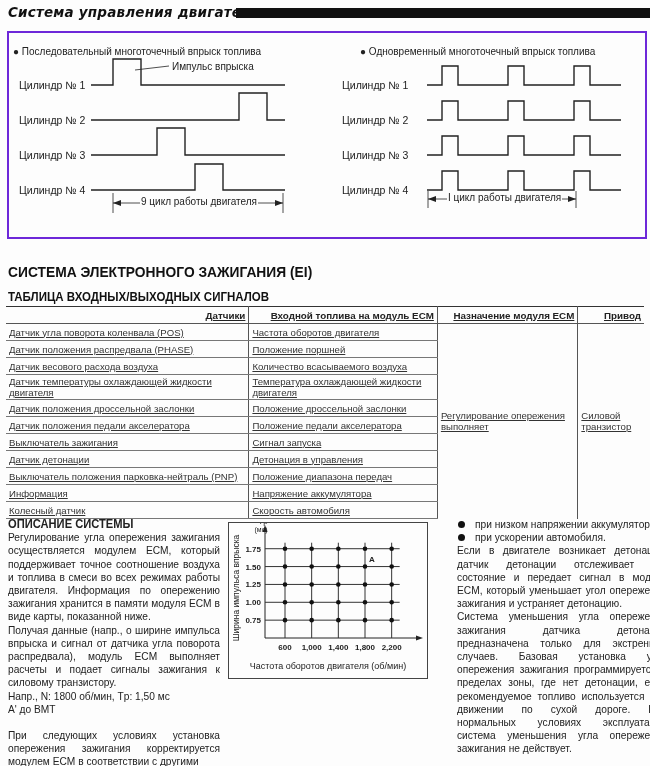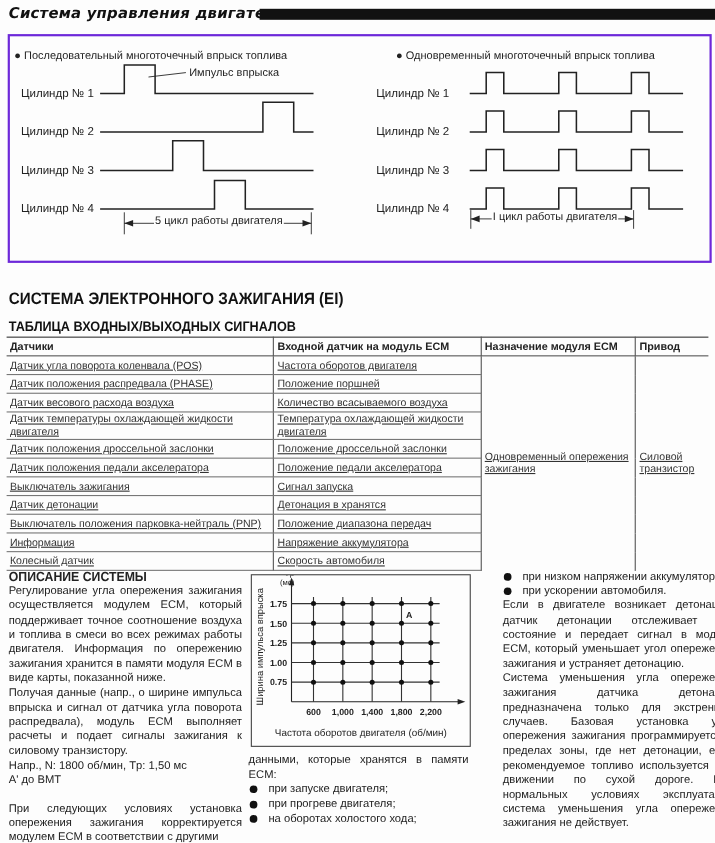--- a/index.html
+++ b/index.html
@@ -7,21 +7,21 @@
   .hdr { position:absolute; left:8px; top:4px; font-family:"DejaVu Sans", sans-serif; font-weight:bold; font-style:italic; font-size:13.5px; color:#111; letter-spacing:0.2px; }
   .hdr-bar { position:absolute; left:236px; top:8px; width:414px; height:10px; background:#111; }
   .topbox { position:absolute; left:7px; top:31px; width:636px; height:204px; border:2px solid #6d28d9; }
   .diag-title { position:absolute; font-size:10px; color:#222; white-space:nowrap; }
   .cyl-lbl { position:absolute; font-size:10.5px; color:#222; white-space:nowrap; }
   .cycle-lbl { position:absolute; font-size:10px; color:#222; white-space:nowrap; background:#fdfdfd; padding:0 1px; }
   svg.wave { position:absolute; }
   .h1 { position:absolute; left:8px; top:263px; font-weight:bold; font-size:15px; color:#111; font-family:"Liberation Sans", sans-serif; transform:scaleX(0.92); transform-origin:left; white-space:nowrap; }
   .h2 { position:absolute; left:8px; top:290px; font-weight:bold; font-size:12.5px; color:#111; transform:scaleX(0.92); transform-origin:left; white-space:nowrap; }
   table.io { position:absolute; left:6px; top:306px; width:638px; border-collapse:collapse; font-size:9.6px; color:#333; }
-  table.io th { font-weight:bold; font-size:9.8px; color:#222; border-top:1.5px solid #333; border-bottom:1px solid #555; height:16px; text-align:left; padding:0 3px; }
+  table.io th { font-weight:bold; font-size:9.8px; color:#222; border-top:1.5px solid #333; border-bottom:1px solid #555; height:16px; text-align:right; padding:0 3px;text-decoration:underline; }
   table.io td { border-bottom:1px solid #777; padding:1px 3px; height:14px; vertical-align:middle; line-height:11px;text-decoration:underline; }
   table.io .c1 { width:243px; border-right:1px solid #555; }
   table.io .c2 { width:186px; border-right:1px solid #555; }
   table.io .c3 { width:136px; border-right:1px solid #555; }
   table.io .c4 { width:60px; }
   table.io td.merged { border-bottom:none; }
   .colL { position:absolute; left:8px; top:518px; width:212px; font-size:10.2px; color:#222; line-height:13.2px; text-align:justify; }
   .colL h3 { margin:0 0 0 0; font-size:12px; font-weight:bold; transform:scaleX(0.93); transform-origin:left; white-space:nowrap; }
   .colL p { margin:0; }
   .colL .gap { height:13px; }
@@ -62,21 +62,21 @@
         <polyline points="82,122 148,122 148,95 176,95 176,122 276,122"></polyline>
         <polyline points="82,157 186,157 186,131 214,131 214,157 276,157"></polyline>
         <line x1="126" y1="37" x2="160" y2="33" stroke-width="0.8"></line>
         <line x1="104" y1="160" x2="104" y2="180" stroke-width="0.8"></line>
         <line x1="274" y1="160" x2="274" y2="180" stroke-width="0.8"></line>
         <line x1="104" y1="170" x2="274" y2="170" stroke-width="0.8"></line>
       </g>
       <polygon points="104,170 112,167 112,173" fill="#222"></polygon>
       <polygon points="274,170 266,167 266,173" fill="#222"></polygon>
     </svg>
-    <div class="cycle-lbl" style="left:131px;top:163px;">5 цикл работы двигателя</div>
+    <div class="cycle-lbl" style="left:131px;top:163px;">9 цикл работы двигателя</div>
 
     <div class="diag-title" style="left:351px;top:13px;">
       <span>●</span>
       <span>Одновременный многоточечный впрыск топлива</span>
     </div>
     <div class="cyl-lbl" style="left:333px;top:46px;">Цилиндр № 1</div>
     <div class="cyl-lbl" style="left:333px;top:81px;">Цилиндр № 2</div>
     <div class="cyl-lbl" style="left:333px;top:116px;">Цилиндр № 3</div>
     <div class="cyl-lbl" style="left:333px;top:151px;">Цилиндр № 4</div>
     <svg class="wave" style="left:0;top:0" width="636" height="204">
@@ -95,30 +95,30 @@
     <div class="cycle-lbl" style="left:438px;top:159px;">I цикл работы двигателя</div>
   </div>
 
   <div class="h1">СИСТЕМА ЭЛЕКТРОННОГО ЗАЖИГАНИЯ (EI)</div>
   <div class="h2">ТАБЛИЦА ВХОДНЫХ/ВЫХОДНЫХ СИГНАЛОВ</div>
 
   <table class="io">
     <thead>
       <tr>
         <th class="c1">Датчики</th>
-        <th class="c2">Входной датчик на модуль ECM</th>
+        <th class="c2">Входной топлива на модуль ECM</th>
         <th class="c3">Назначение модуля ECM</th>
         <th class="c4">Привод</th>
       </tr>
     </thead>
     <tbody>
       <tr>
         <td class="c1">Датчик угла поворота коленвала (POS)</td>
         <td class="c2">Частота оборотов двигателя</td>
-        <td class="c3 merged" rowspan="11">Одновременный опережения зажигания</td>
+        <td class="c3 merged" rowspan="11">Регулирование опережения выполняет</td>
         <td class="c4 merged" rowspan="11">Силовой транзистор</td>
       </tr>
       <tr>
           <td class="c1">Датчик положения распредвала (PHASE)</td>
           <td class="c2">Положение поршней</td>
         </tr>
       <tr>
           <td class="c1">Датчик весового расхода воздуха</td>
           <td class="c2">Количество всасываемого воздуха</td>
         </tr>
@@ -133,21 +133,21 @@
       <tr>
           <td class="c1">Датчик положения педали акселератора</td>
           <td class="c2">Положение педали акселератора</td>
         </tr>
       <tr>
           <td class="c1">Выключатель зажигания</td>
           <td class="c2">Сигнал запуска</td>
         </tr>
       <tr>
           <td class="c1">Датчик детонации</td>
-          <td class="c2">Детонация в хранятся</td>
+          <td class="c2">Детонация в управления</td>
         </tr>
       <tr>
           <td class="c1">Выключатель положения парковка-нейтраль (PNP)</td>
           <td class="c2">Положение диапазона передач</td>
         </tr>
       <tr>
           <td class="c1">Информация</td>
           <td class="c2">Напряжение аккумулятора</td>
         </tr>
       <tr>
@@ -220,28 +220,20 @@
         <circle cx="162.66666666666669" cy="25.714285714285708" r="2.3" fill="#111"></circle>
         <text x="140" y="38.57142857142857" class="chart-txt">A</text>
         <text x="34" y="1" text-anchor="middle" class="chart-txt" style="font-weight:normal">Tp</text>
         <text x="32" y="9" text-anchor="middle" class="chart-txt" style="font-weight:normal;font-size:7px">(мс)</text>
         <text x="198" y="118" class="chart-txt" style="font-weight:normal">N</text>
         <text x="0" y="0" text-anchor="middle" class="chart-txt" style="font-weight:normal;font-size:8.5px" transform="translate(10,65) rotate(-90)">Ширина импульса впрыска</text>
       </svg>
     <div class="chart-xl">Частота оборотов двигателя (об/мин)</div>
   </div>
 
-  <div class="colM">
-    <p>данными, которые хранятся в памяти ECM:</p>
-    <ul class="bl">
-      <li><span class="dot"></span><span>при запуске двигателя;</span></li>
-      <li><span class="dot"></span><span>при прогреве двигателя;</span></li>
-      <li><span class="dot"></span><span>на оборотах холостого хода;</span></li>
-    </ul>
-  </div>
 
   <div class="colR">
     <ul class="bl">
       <li><span class="dot"></span><span>при низком напряжении аккумулятора;</span></li>
       <li><span class="dot"></span><span>при ускорении автомобиля.</span></li>
     </ul>
     <p>Если в двигателе возникает детонация, датчик детонации отслеживает это состояние и передает сигнал в модуль ECM, который уменьшает угол опережения зажигания и устраняет детонацию.</p>
     <p>Система уменьшения угла опережения зажигания датчика детонации предназначена только для экстренных случаев. Базовая установка угла опережения зажигания программируется в пределах зоны, где нет детонации, если рекомендуемое топливо используется при движении по сухой дороге. При нормальных условиях эксплуатации система уменьшения угла опережения зажигания не действует.</p>
   </div>
 

